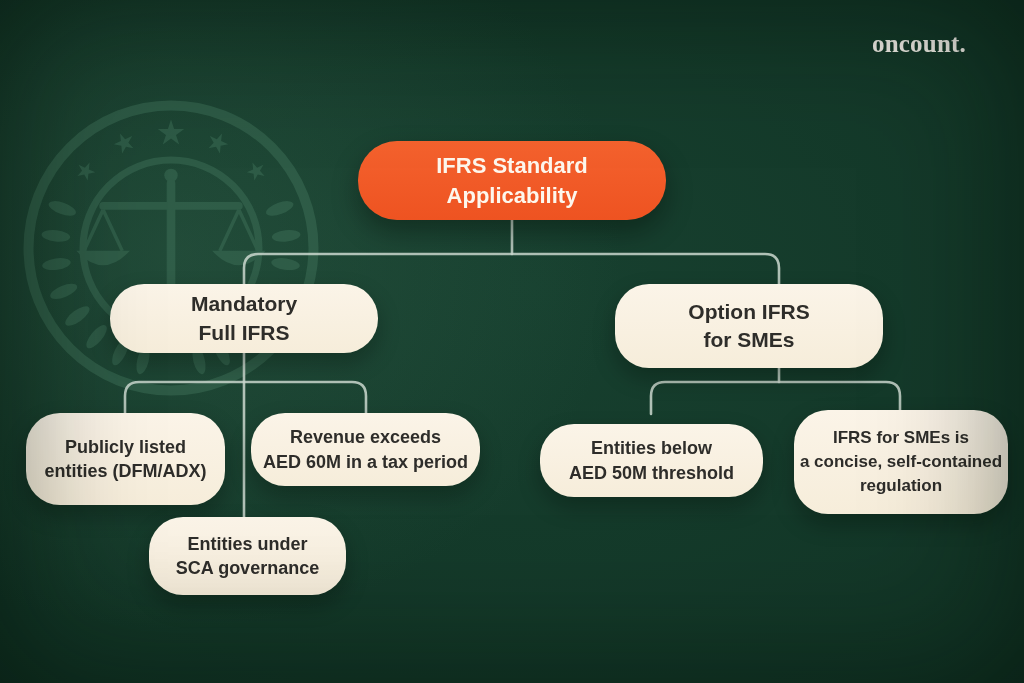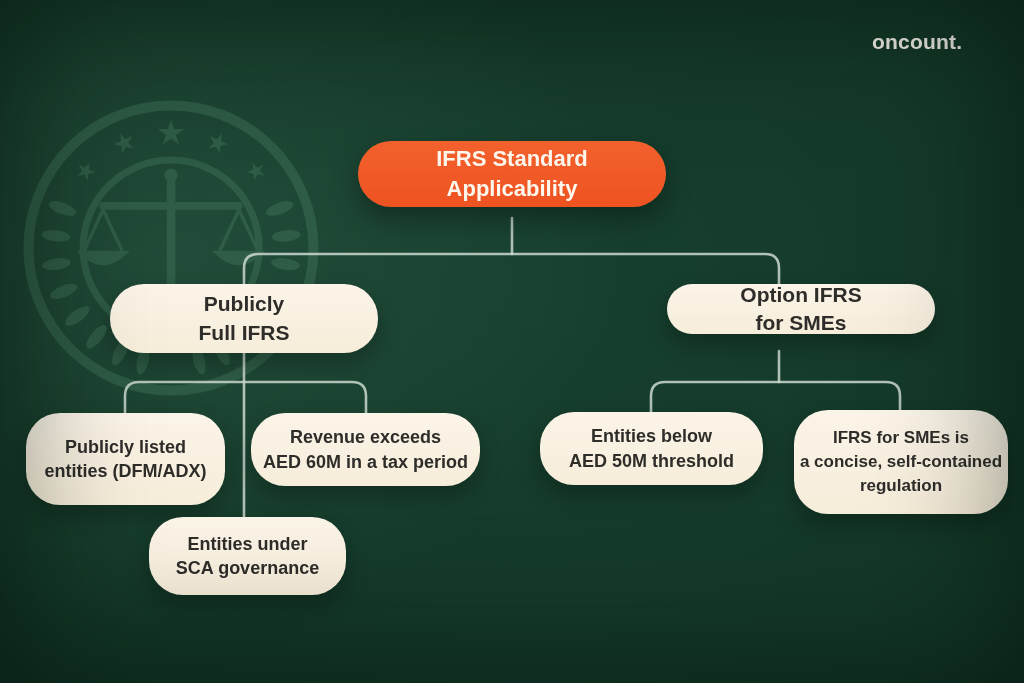--- a/index.html
+++ b/index.html
@@ -17,21 +17,21 @@
     position:absolute;inset:0;pointer-events:none;z-index:5;
     box-shadow:inset 0 0 140px rgba(0,12,6,0.55);
   }
   .page-title{
     position:absolute;left:165px;top:46px;width:600px;z-index:4;
     text-align:center;color:#f3efe6;font-size:30px;font-weight:700;
     letter-spacing:0.3px;
   }
   .brand{
     position:absolute;left:872px;top:30px;width:140px;z-index:4;
-    color:#f6f3ec;font-size:21px;font-weight:700;letter-spacing:0.2px;
+    color:#f6f3ec;font-size:25px;font-weight:700;letter-spacing:0.2px;font-family:Liberation Serif, serif;
   }
   
   .emblem{position:absolute;left:18px;top:95px;width:306px;height:306px;z-index:1;opacity:0.5;}
   .emblem *{vector-effect:non-scaling-stroke;}
   
   .connectors{position:absolute;inset:0;z-index:2;}
   
   .node{
     position:absolute;z-index:3;
     display:flex;align-items:center;justify-content:center;
@@ -107,34 +107,34 @@
       <path d="M244 285 V268 Q244 254 258 254 H765 Q779 254 779 268 V285"></path>
       <path d="M244 351 V519"></path>
       <path d="M125 414 V396 Q125 382 139 382 H352 Q366 382 366 396 V414"></path>
       <path d="M779 351 V382"></path>
       <path d="M651 414 V396 Q651 382 665 382 H886 Q900 382 900 396 V411"></path>
     </g>
   </svg>
 
   <div class="brand">oncount.</div>
 
-  <div class="node root" style="left:358px;top:141px;width:308px;height:66px;">IFRS Standard
+  <div class="node root" style="left:358px;top:141px;width:308px;height:79px;">IFRS Standard
 Applicability</div>
 
-  <div class="node lvl2" style="left:110px;top:284px;width:268px;height:69px;">Publicly
+  <div class="node lvl2" style="left:110px;top:284px;width:268px;height:69px;">Mandatory
 Full IFRS</div>
-  <div class="node lvl2" style="left:667px;top:284px;width:268px;height:50px;">Option IFRS
+  <div class="node lvl2" style="left:615px;top:284px;width:268px;height:84px;">Option IFRS
 for SMEs</div>
 
   <div class="node leaf" style="left:26px;top:413px;width:199px;height:92px;">Publicly listed
 entities (DFM/ADX)</div>
   <div class="node leaf" style="left:251px;top:413px;width:229px;height:73px;">Revenue exceeds
 AED 60M in a tax period</div>
   <div class="node leaf" style="left:149px;top:517px;width:197px;height:78px;">Entities under
 SCA governance</div>
-  <div class="node leaf" style="left:540px;top:412px;width:223px;height:73px;">Entities below
+  <div class="node leaf" style="left:540px;top:424px;width:223px;height:73px;">Entities below
 AED 50M threshold</div>
   <div class="node leaf leaf-small" style="left:794px;top:410px;width:214px;height:104px;">IFRS for SMEs is
 a concise, self-contained
 regulation</div>
 
   <div class="vignette"></div>
 </div>
 
 </body></html>

